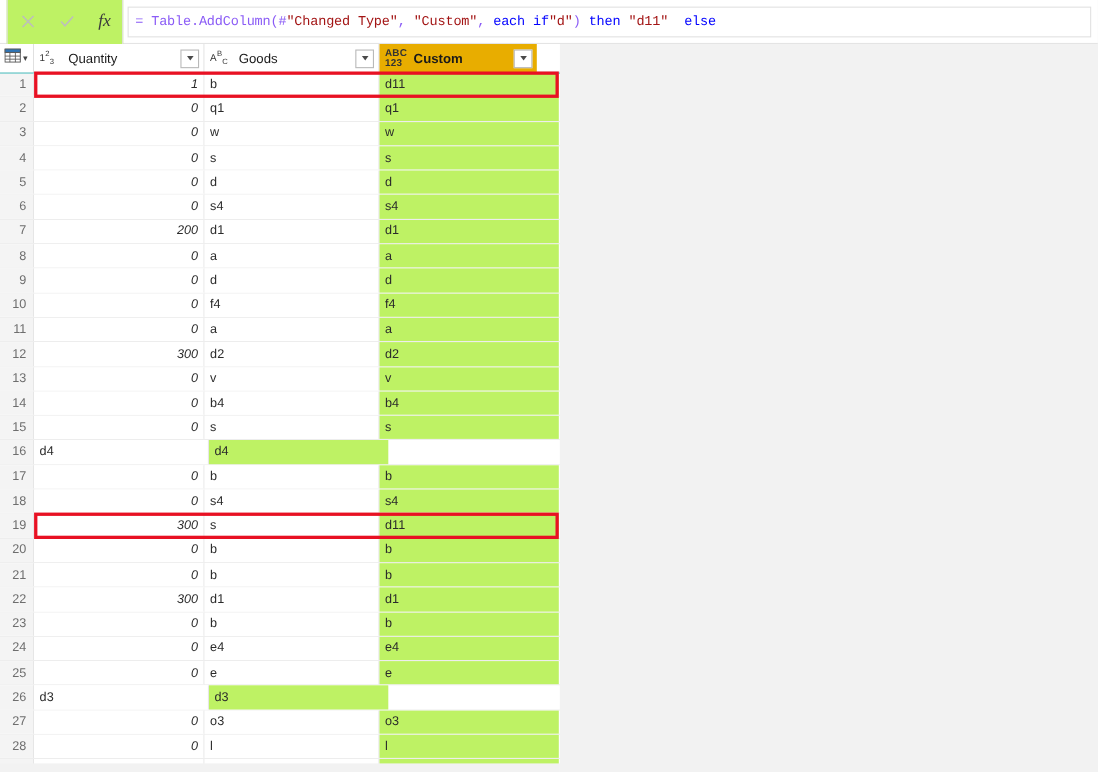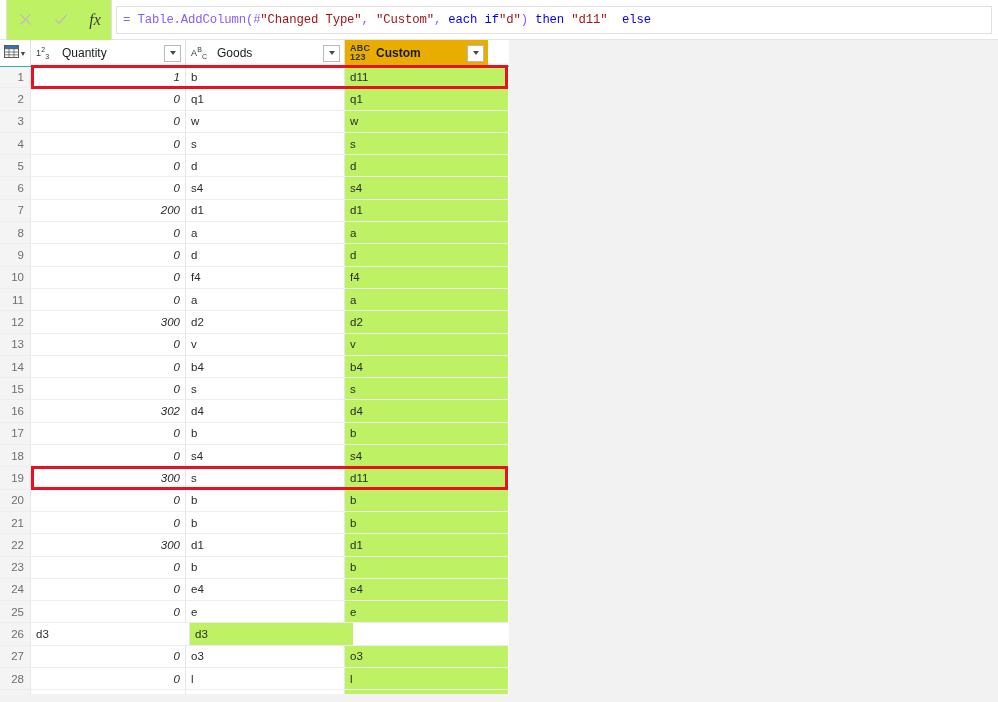--- a/index.html
+++ b/index.html
@@ -344,21 +344,20 @@
         <div class="cell c">b4</div>
       </div>
       <div class="row">
         <div class="row-num">15</div>
         <div class="cell q">0</div>
         <div class="cell g">s</div>
         <div class="cell c">s</div>
       </div>
       <div class="row">
         <div class="row-num">16</div>
-        <div class="cell q">302</div>
         <div class="cell g">d4</div>
         <div class="cell c">d4</div>
       </div>
       <div class="row">
         <div class="row-num">17</div>
         <div class="cell q">0</div>
         <div class="cell g">b</div>
         <div class="cell c">b</div>
       </div>
       <div class="row">

